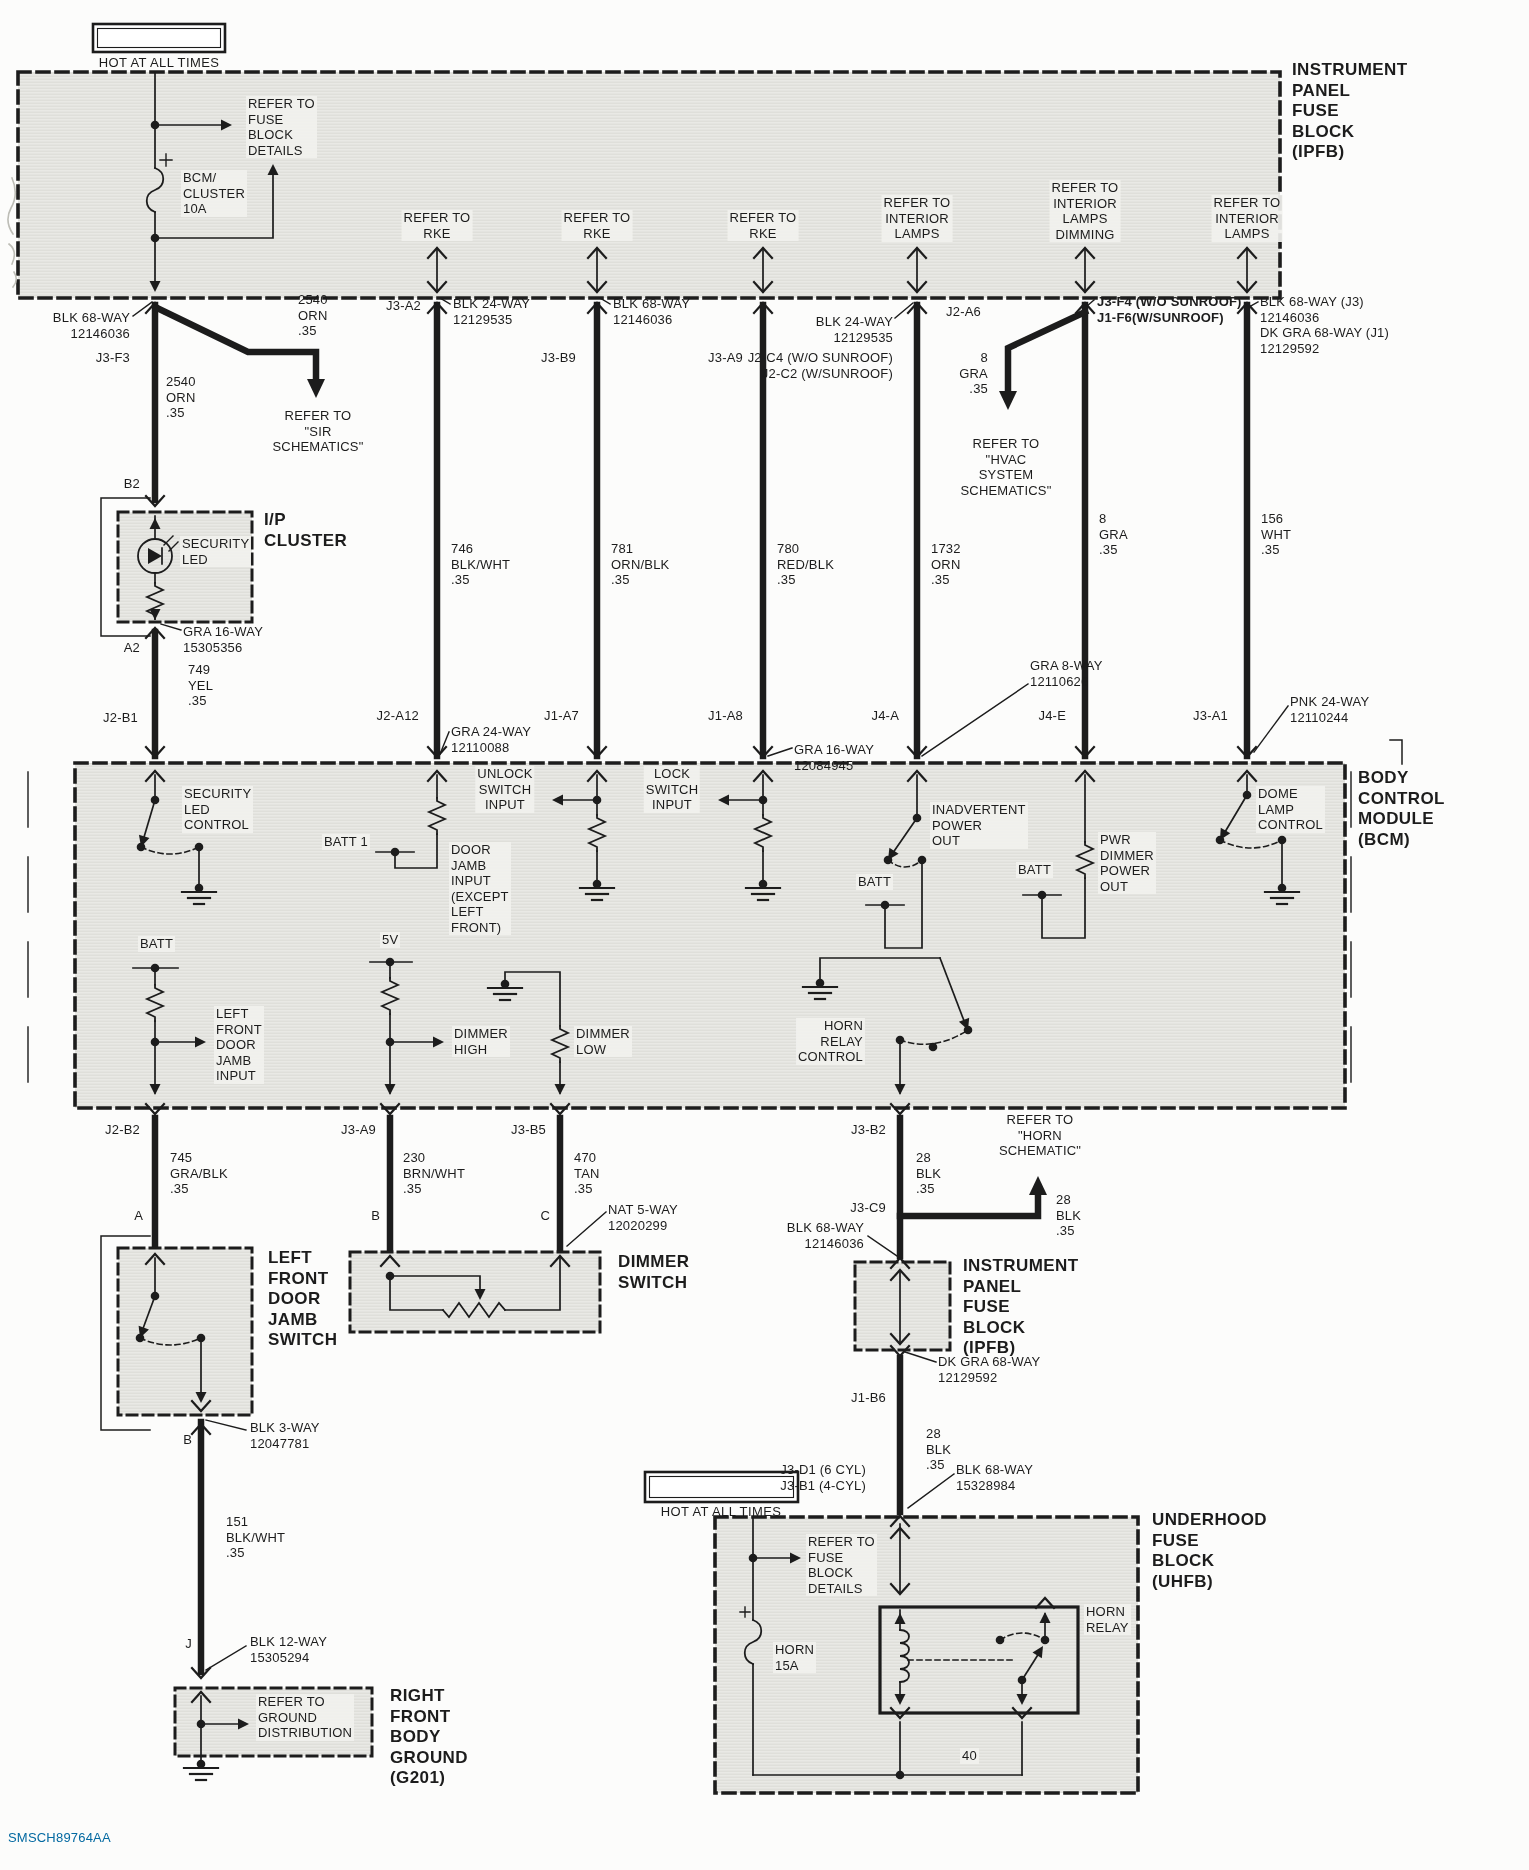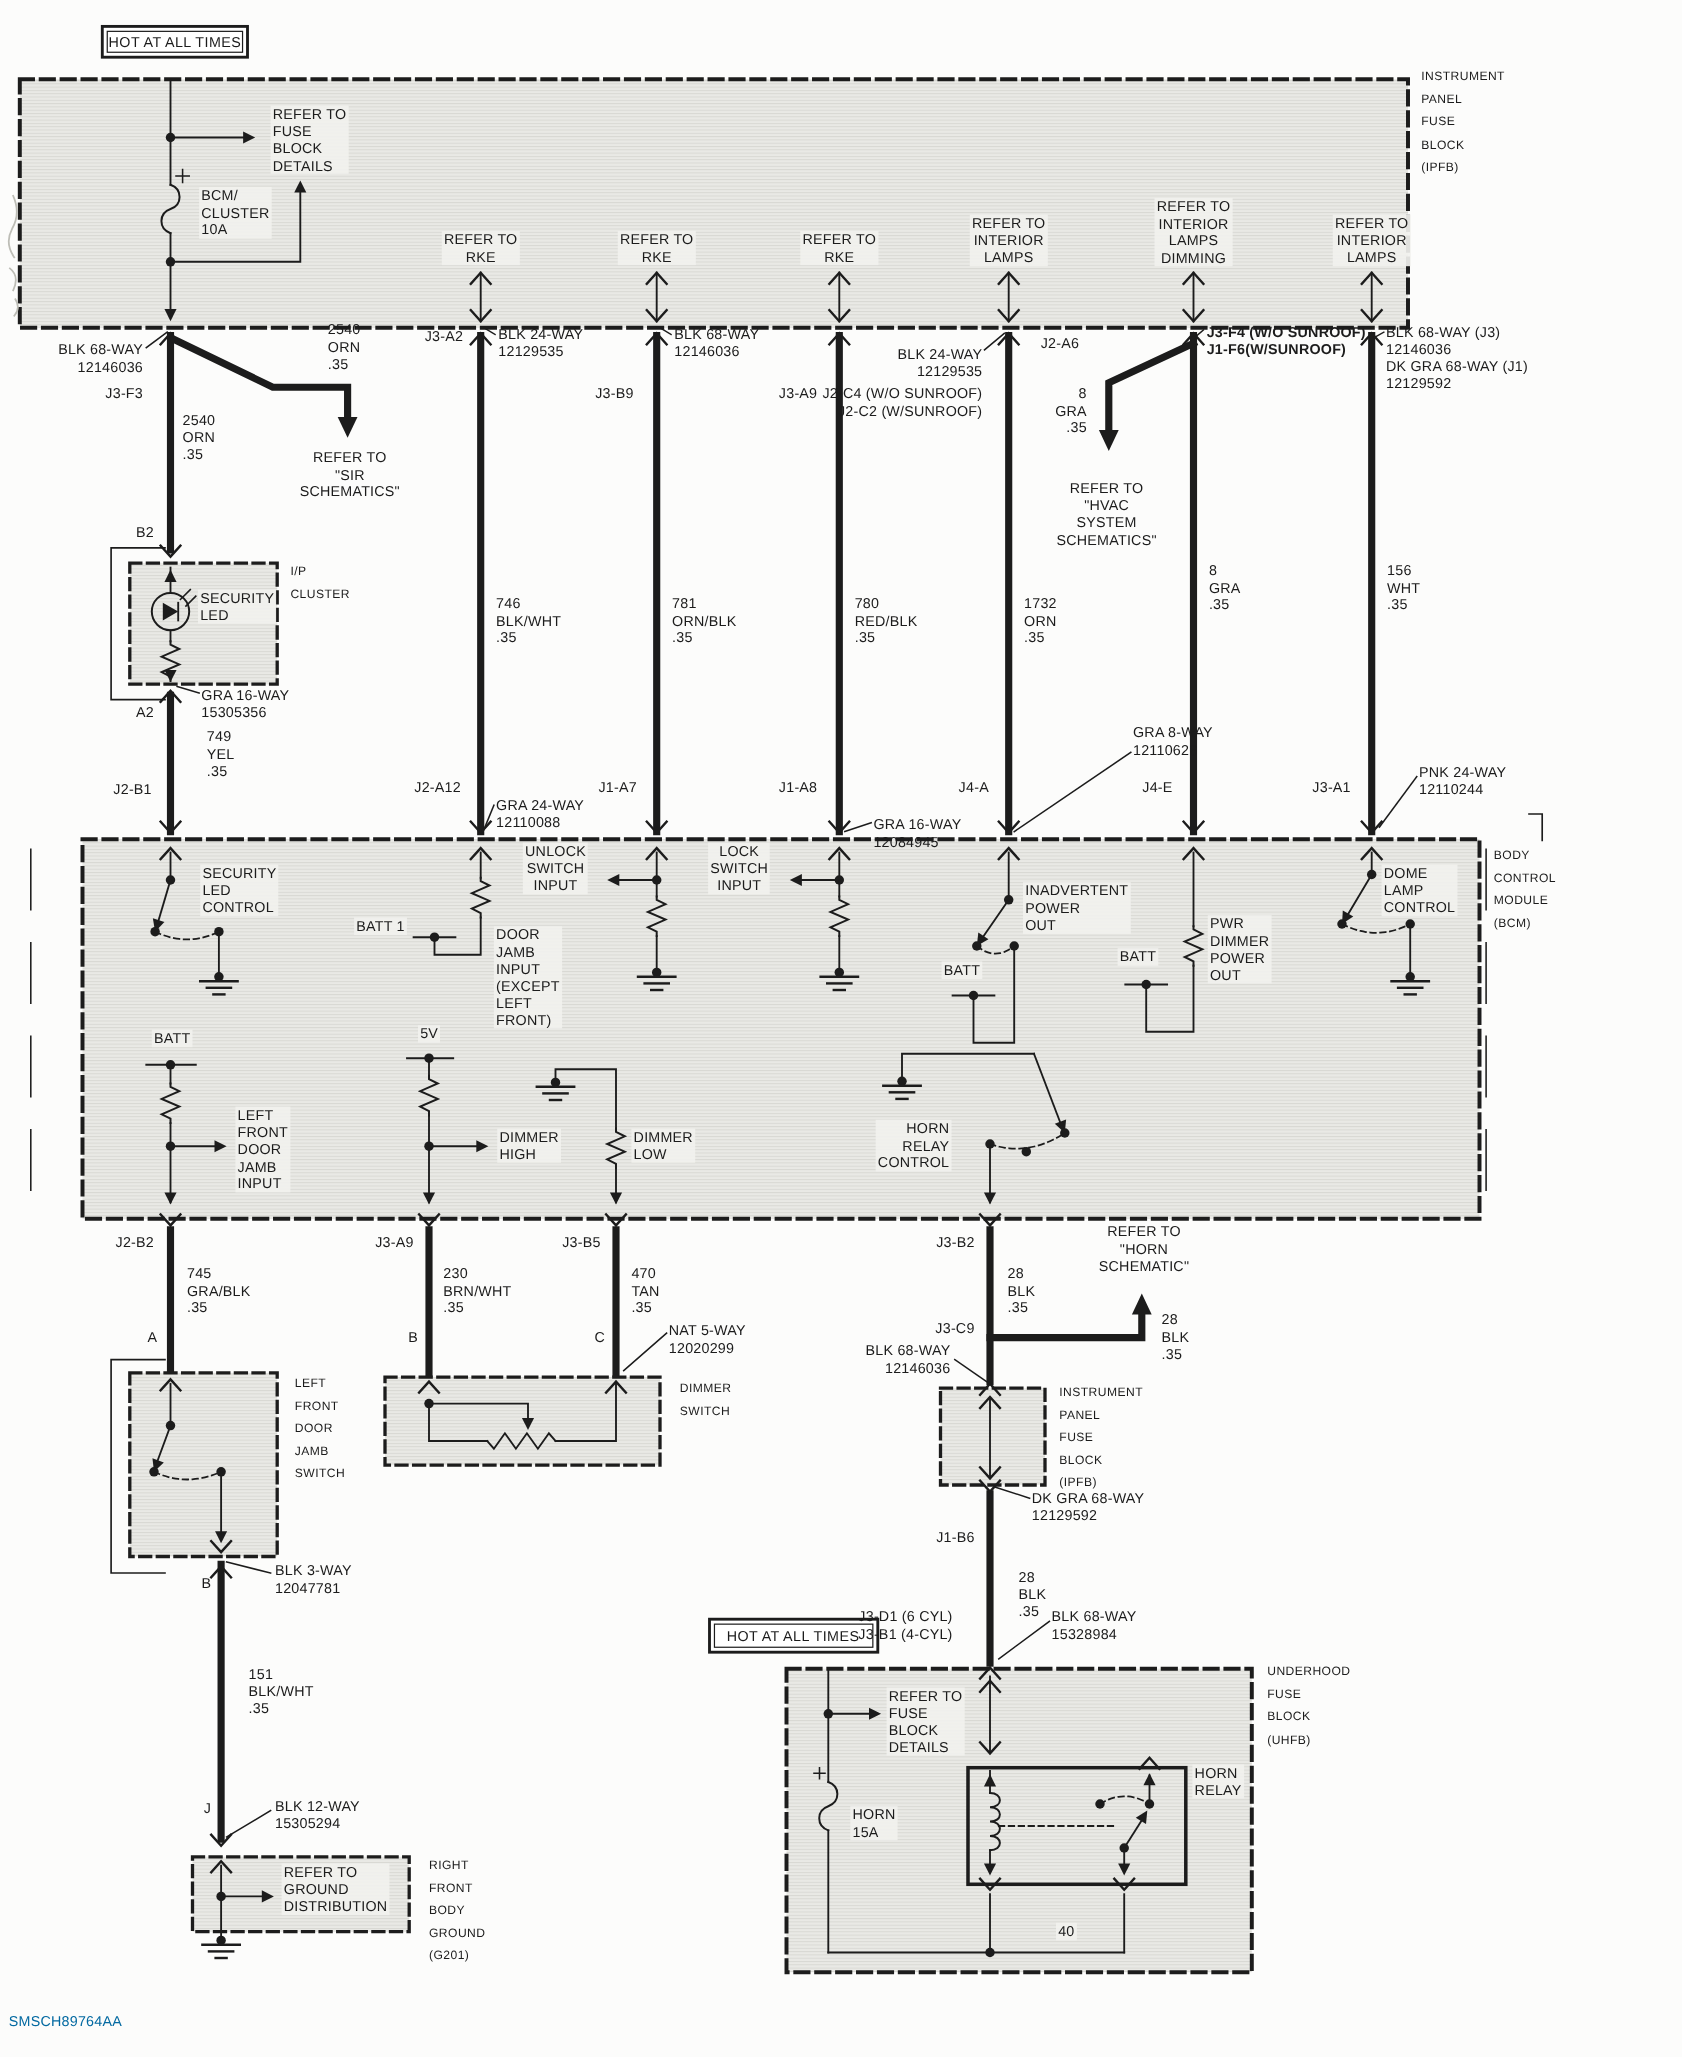--- a/index.html
+++ b/index.html
@@ -3,23 +3,23 @@
 <meta charset="utf-8">
 <style>
   html,body{margin:0;padding:0;background:#ffffff;}
   .stage{position:relative;width:1529px;height:1870px;background:#fcfcfb;
          font-family:"Liberation Sans",sans-serif;overflow:hidden;}
   .stage svg{position:absolute;left:0;top:0;}
   .lbl{position:absolute;font-size:13px;line-height:15.5px;color:#1c1c1c;
        white-space:pre-line;letter-spacing:.2px;}
   .lbl.r{transform:translateX(-100%);text-align:right;}
   .lbl.c{transform:translateX(-50%);text-align:center;}
-  .lbl.b{font-size:11px;line-height:20.5px;letter-spacing:.4px;}
+  .lbl.b{font-size:17px;line-height:20.5px;letter-spacing:.4px;font-weight:bold;}
   .lbl.h{background:rgba(241,241,238,.92);padding:0 2px;}
-  .lbl.n{font-weight:500;letter-spacing:.4px;}
+  .lbl.n{font-weight:500;letter-spacing:.4px;margin-top:24px;}
   .lbl.g{color:#0369a1;}
 </style>
 </head>
 <body>
 
 <div class="stage">
 <svg width="1529" height="1870" viewBox="0 0 1529 1870">
 <defs>
   <pattern id="hatch" width="6" height="3" patternUnits="userSpaceOnUse">
     <rect width="6" height="3" fill="#e9e9e5"></rect>

